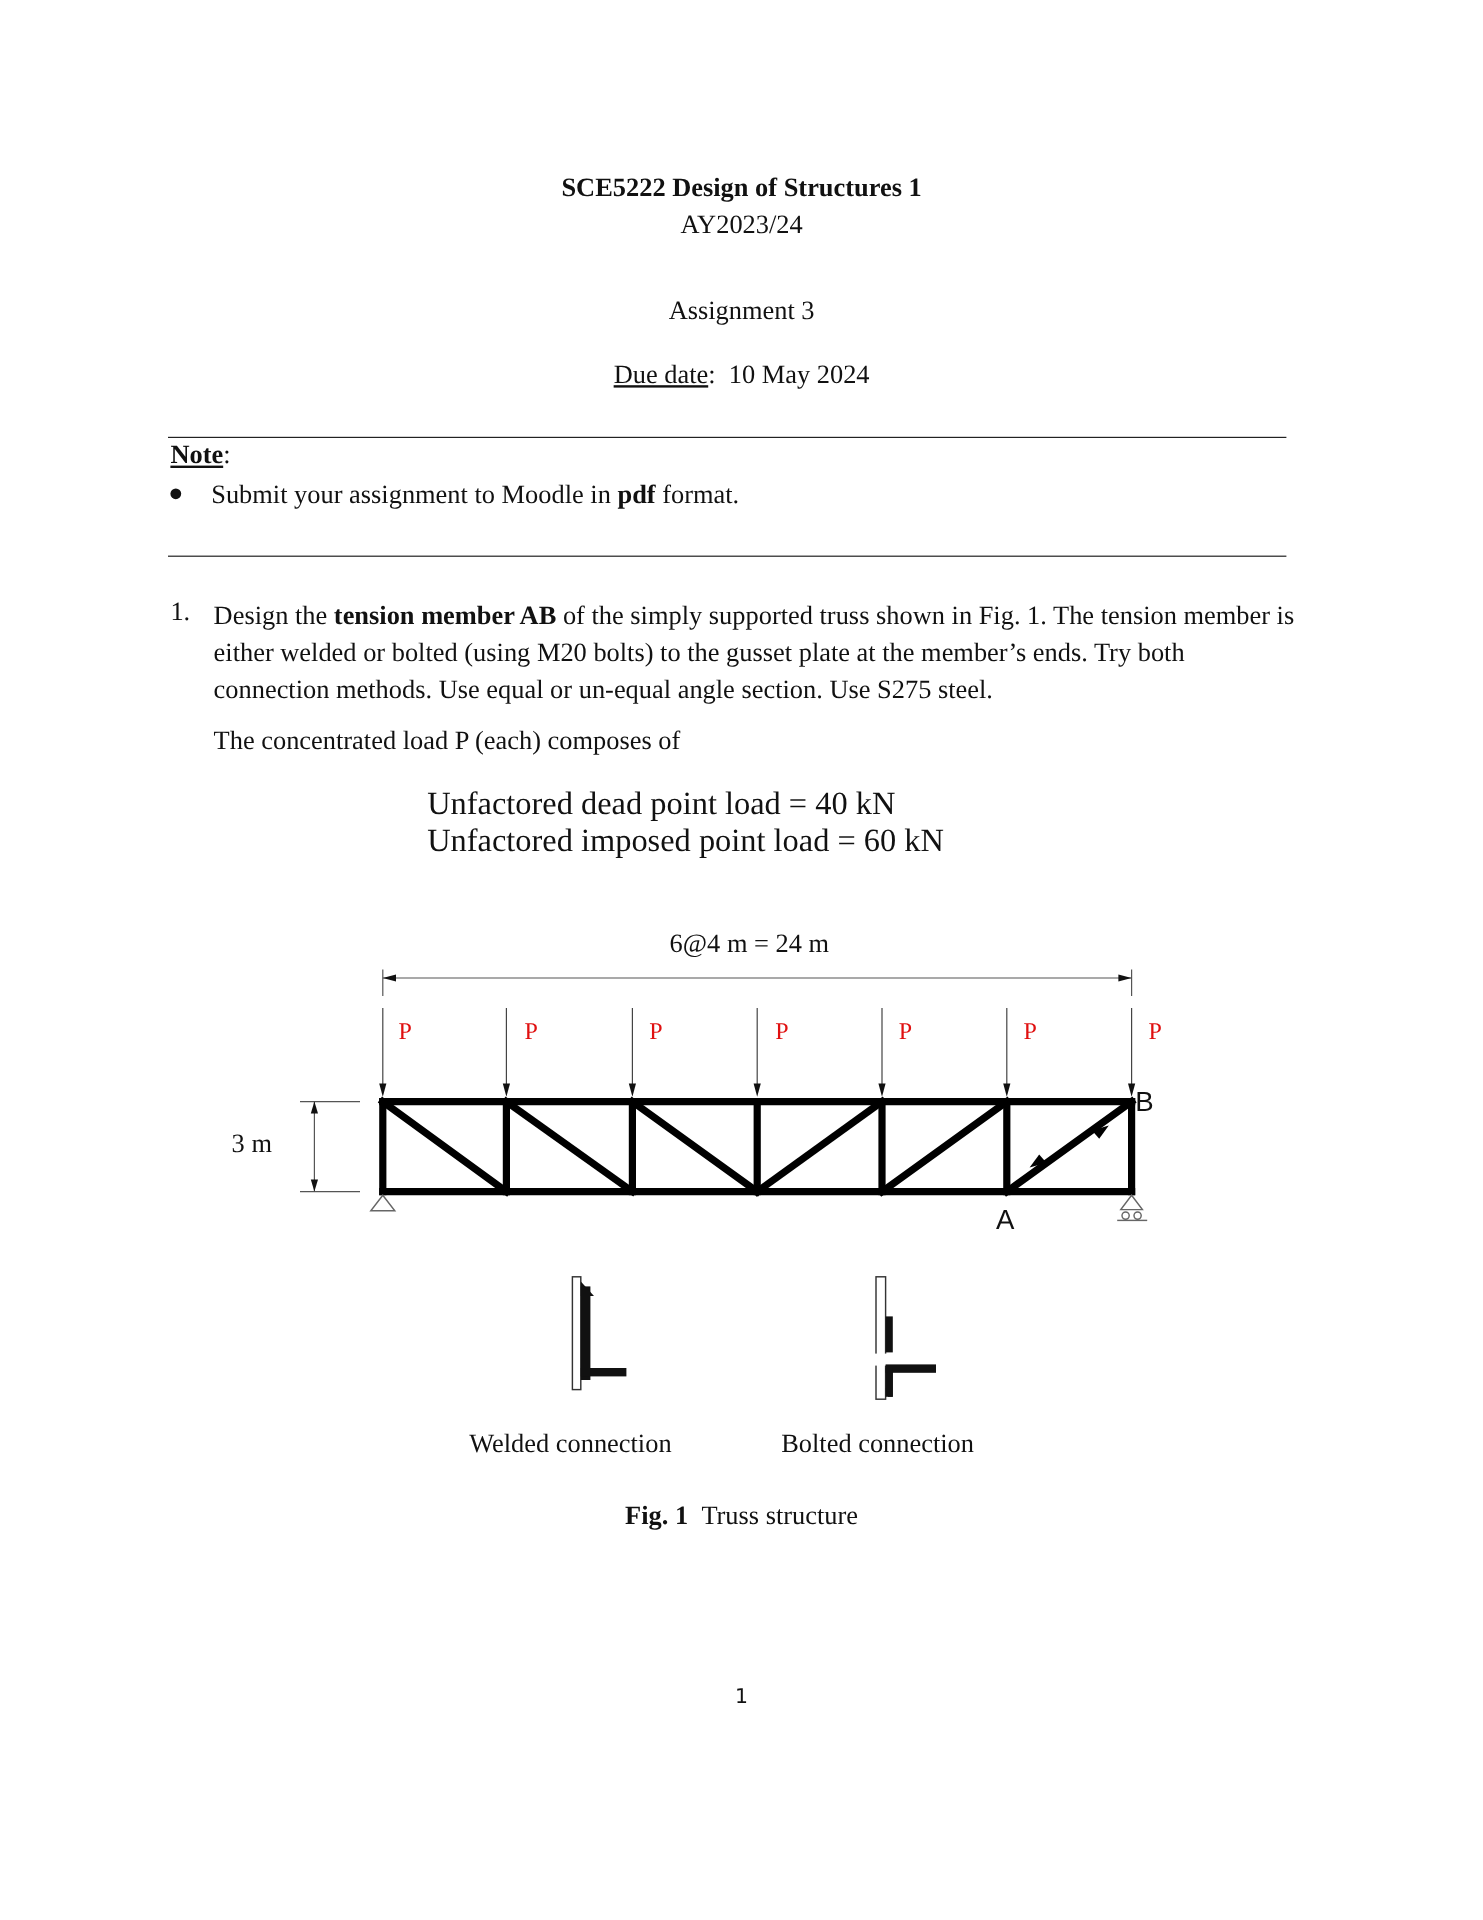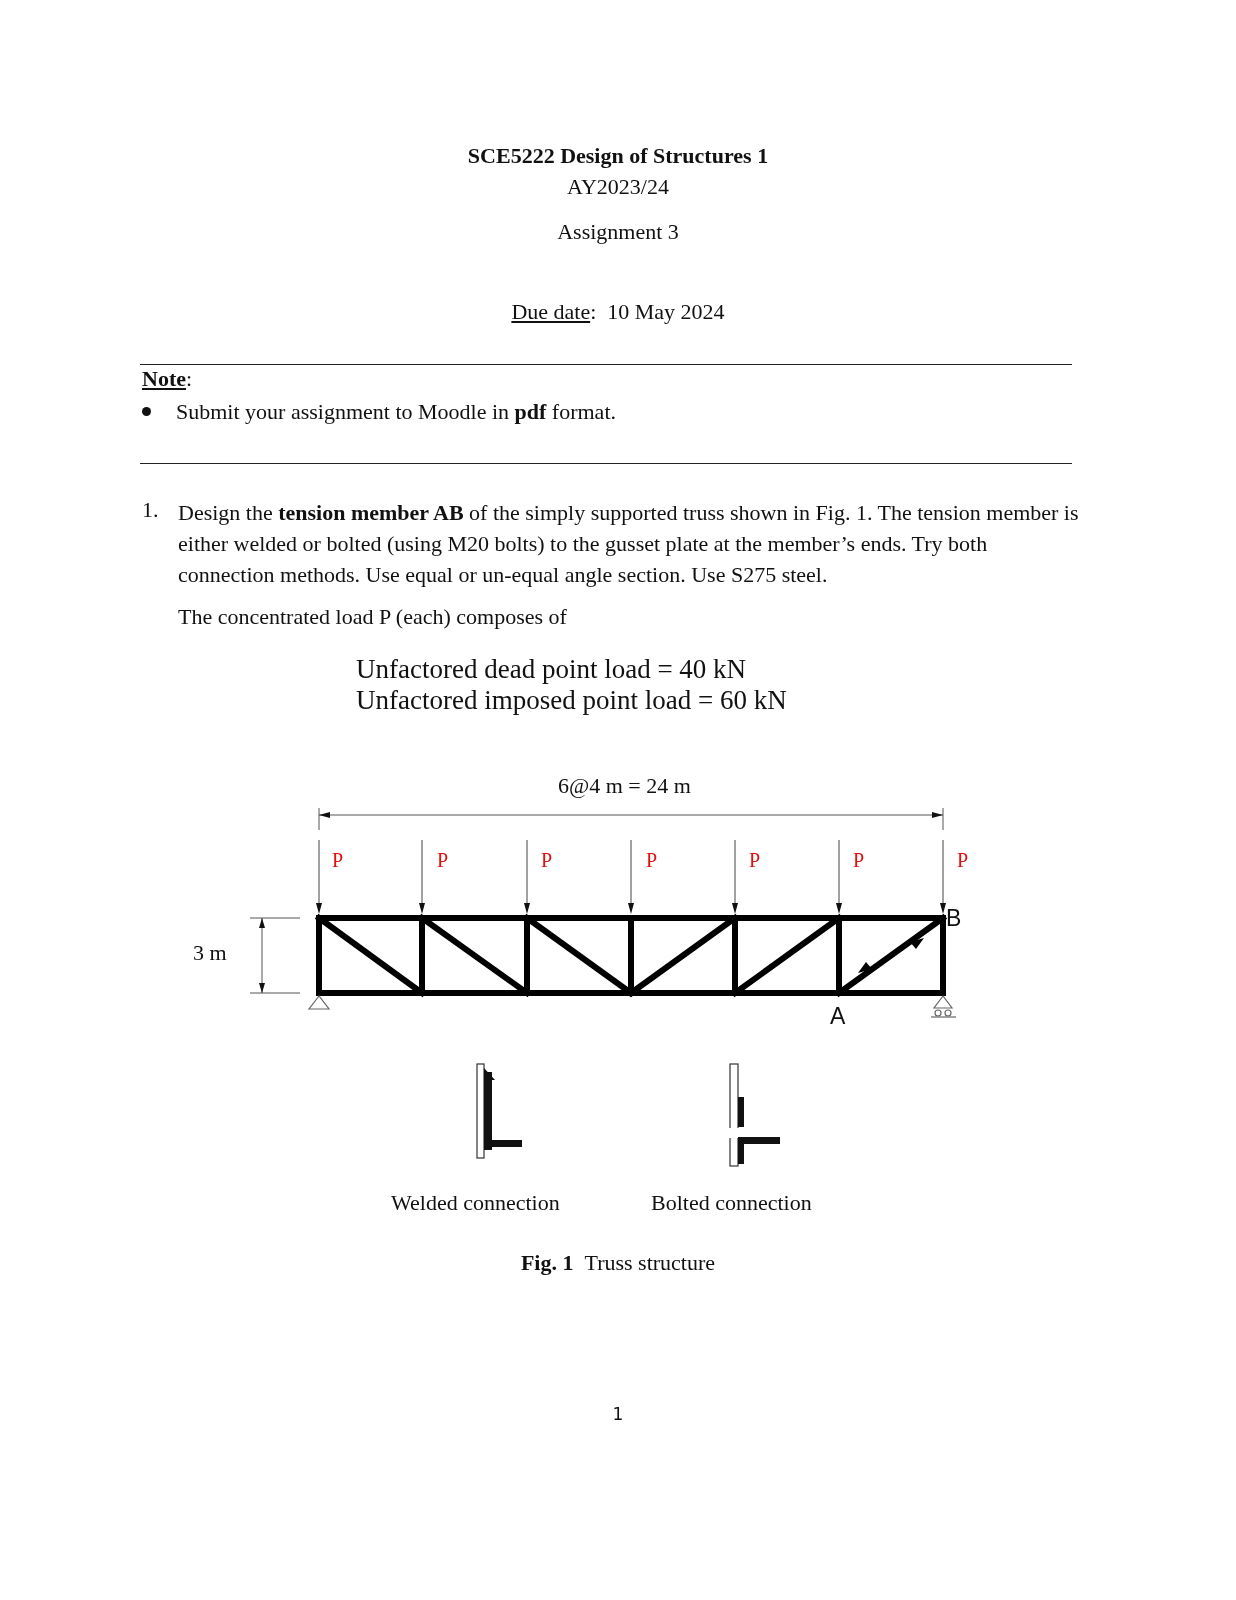--- a/index.html
+++ b/index.html
@@ -2,21 +2,21 @@
 <html><head>
 <meta charset="utf-8">
 <style>
   html, body { margin: 0; padding: 0; background: #ffffff; }
   body { width: 1236px; height: 1600px; position: relative; overflow: hidden;
          font-family: "Liberation Serif", "DejaVu Serif", serif; color: #111; }
   .abs { position: absolute; }
   .center { left: 0; width: 1236px; text-align: center; }
   .title { top: 143px; font-size: 22px; font-weight: bold; }
   .ay { top: 174px; font-size: 22px; }
-  .assign { top: 219px; font-size: 22px; }
+  .assign { top: 246px; font-size: 22px; }
   .due { top: 299px; font-size: 22px; }
   .due .u { text-decoration: underline; margin-top: 24px; }
   .rule { left: 140px; width: 932px; height: 0; border-top: 1.5px solid #222; }
   .note-label { left: 142px; top: 366px; font-size: 22px; text-align: right; }
   .note-label b { text-decoration: underline; }
   .bullet { left: 142px; top: 399px; font-size: 22px; }
   .bullet-dot { display: inline-block; width: 9px; height: 9px; border-radius: 50%; background: #111; margin-right: 25px; vertical-align: middle; position: relative; top: -2px; }
   .q-num { left: 142px; top: 497px; font-size: 22px; }
   .q-body { left: 178px; top: 497px; width: 905px; font-size: 22px; line-height: 31px; }
   .load-intro { left: 178px; top: 604px; font-size: 22px; }

